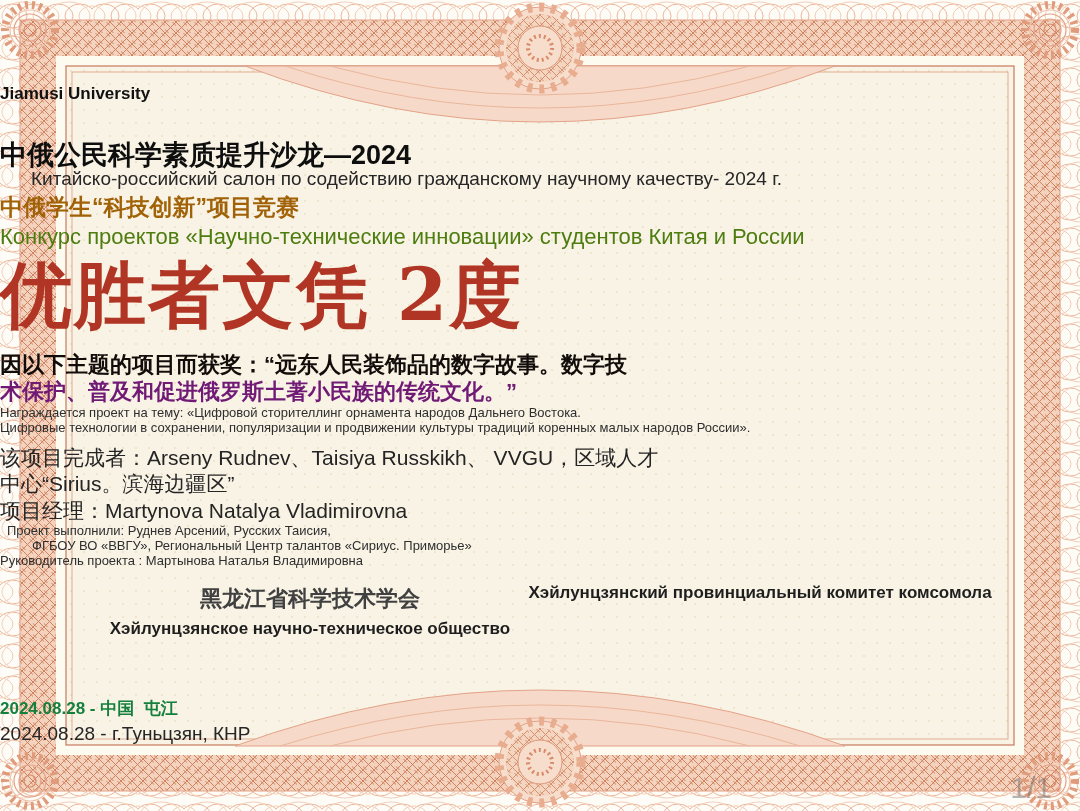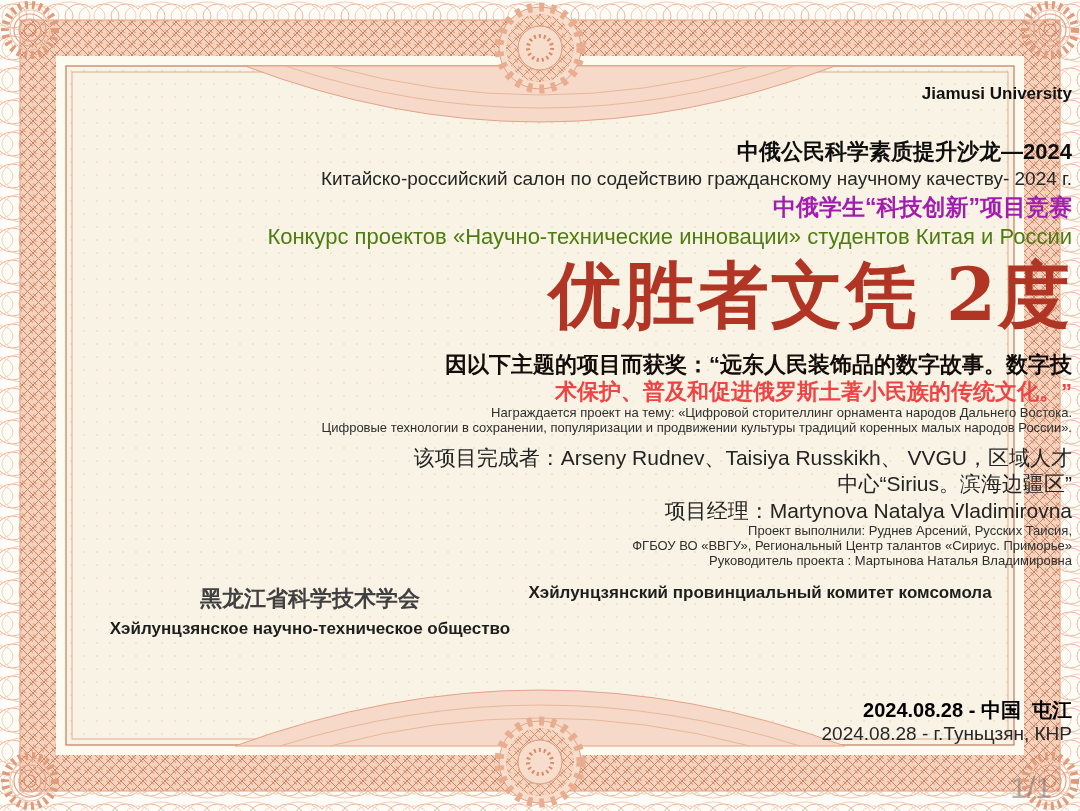--- a/index.html
+++ b/index.html
@@ -8,45 +8,45 @@
     --background-cream:#f8f3e5;
     --ink:#1c1c1c;
     --watermark-gray:rgba(110,110,110,.5);
   }
   html,body{margin:0;padding:0;background:#ffffff;}
   body{font-family:"Liberation Sans", sans-serif;}
   .cert{
     position:relative;width:1080px;height:811px;overflow:hidden;background:#fefcf7;
   }
   .border-art{position:absolute;inset:0;z-index:0;}
-  .abs-line{position:absolute;left:0;right:8px;text-align:right;z-index:5;white-space:pre;}
+  .abs-line{position:absolute;left:0;right:8px;text-align:left;z-index:5;white-space:pre;}
   .university{top:84px;font-size:17px;font-weight:700;color:#111;}
-  .title-zh{top:137px;font-size:22px;font-weight:700;color:#0e0e0e;}
-  .title-ru{top:168px;font-size:19px;color:#262626;}
-  .subtitle-zh{top:192px;font-size:23px;font-weight:700;color:#a21caf;}
+  .title-zh{top:137px;font-size:27px;font-weight:700;color:#0e0e0e;}
+  .title-ru{top:168px;font-size:19px;color:#262626;padding-left:31px;}
+  .subtitle-zh{top:192px;font-size:23px;font-weight:700;color:#a16207;}
   .subtitle-ru{top:224px;font-size:22px;color:#4d7c0f;}
   .award-zh{top:248px;font-size:72px;font-weight:700;color:var(--accent-red);font-family:"DejaVu Serif", serif;letter-spacing:2px;}
   .award-ru{top:319px;font-size:17px;font-weight:700;color:var(--accent-red);letter-spacing:.5px;}
   .stmt-zh1{top:350px;font-size:22px;font-weight:700;color:#120d0a;}
-  .stmt-zh2{top:377px;font-size:22px;font-weight:700;color:#ef4444;}
+  .stmt-zh2{top:377px;font-size:22px;font-weight:700;color:#701a75;}
   .small-ru{font-size:13px;color:#2e2e2e;}
   .stmt-ru1{top:405px;}
   .stmt-ru2{top:420px;}
   .team-zh1{top:444px;font-size:21px;color:#242424;}
   .team-zh2{top:470px;font-size:21px;color:#242424;}
   .manager{top:497px;font-size:21px;color:#242424;}
   .team-ru1{top:523px;margin-left:7px;}
-  .team-ru2{top:538px;}
+  .team-ru2{top:538px;padding-left:32px;}
   .team-ru3{top:553px;}
   .org{position:absolute;z-index:5;text-align:center;}
   .org-left{left:80px;width:460px;top:584px;}
   .org-right{left:520px;width:480px;top:578px;}
   .org-zh{font-size:22px;font-weight:700;color:#404040;}
   .org-ru{font-size:17px;font-weight:700;color:#1e1e1e;margin-top:5px;}
-  .date-zh{top:697px;font-size:20px;font-weight:700;color:#000000;}
+  .date-zh{top:697px;font-size:17px;font-weight:700;color:#15803d;}
   .date-ru{top:723px;font-size:19px;color:#262626;}
   .watermark{position:absolute;right:28px;bottom:6px;z-index:6;font-size:30px;color:var(--watermark-gray);font-weight:400;}
 </style>
 </head>
 <body>
 
 <div class="cert">
 
   <svg class="border-art" width="1080" height="811" viewBox="0 0 1080 811" xmlns="http://www.w3.org/2000/svg">
     <defs>

